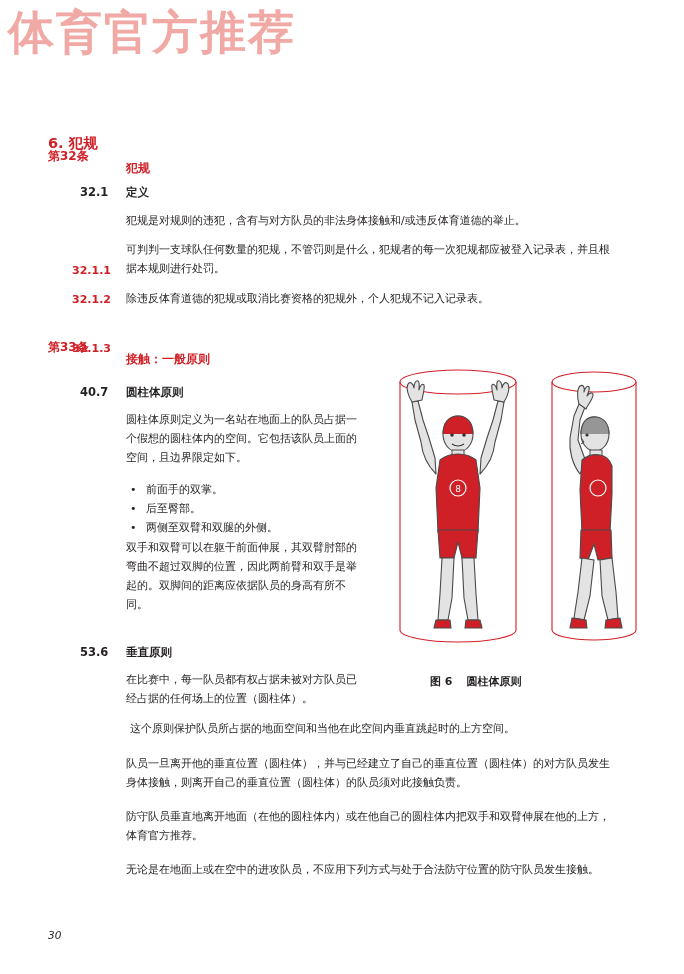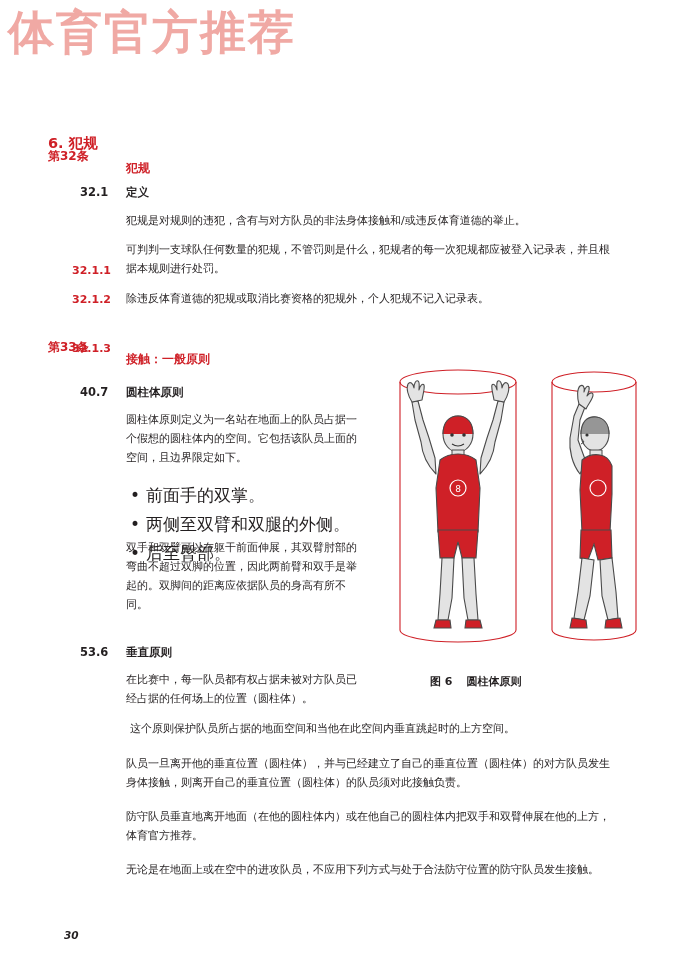--- a/index.html
+++ b/index.html
@@ -94,21 +94,21 @@
 
   .para {
     position: absolute;
     font-size: 11px;
     line-height: 1.72;
     color: #231f20;
   }
 
   .bullets {
     position: absolute;
-    font-size: 17px;
+    font-size: 11px;
     line-height: 1.72;
     list-style: none;
     margin: 0;
     padding: 0;
   }
   .bullets li {
     position: relative;
     padding-left: 20px;
     margin: 0;
   }
@@ -139,23 +139,22 @@
   }
   .fig-caption .cap-label { margin-right: 14px; }
 
   
   .folio {
     position: absolute;
     left: 48px;
     top: 929px;
     font-size: 10.5px;
     font-style: italic;
-    font-weight: bold;
-    color: #231f20;
-    margin-left: 16px;
+    font-weight: normal;
+    color: #231f20;
   }
 </style>
 </head>
 <body>
 
 <div class="page">
 
   <div class="watermark">体育官方推荐</div>
 
   <div class="content">
@@ -194,22 +193,22 @@
 
     <div class="sub" style="left:80px; top:285px;">
       <span class="num">40.7</span>
       <span class="ttl">圆柱体原则</span>
     </div>
 
     <div class="para" style="left:126px; top:311px; width:232px;">圆柱体原则定义为一名站在地面上的队员占据一个假想的圆柱体内的空间。它包括该队员上面的空间，且边界限定如下。</div>
 
     <ul class="bullets" style="left:126px; top:381px; width:232px;">
       <li>前面手的双掌。</li>
+      <li>后至臀部。</li>
       <li>两侧至双臂和双腿的外侧。</li>
-      <li>后至臀部。</li>
     </ul>
 
     <div class="para" style="left:126px; top:439px; width:232px;">双手和双臂可以在躯干前面伸展，其双臂肘部的弯曲不超过双脚的位置，因此两前臂和双手是举起的。双脚间的距离应依据队员的身高有所不同。</div>
 
     <div class="sub" style="left:80px; top:545px;">
       <span class="num">53.6</span>
       <span class="ttl">垂直原则</span>
     </div>
 
     <div class="para" style="left:126px; top:571px; width:232px;">在比赛中，每一队员都有权占据未被对方队员已经占据的任何场上的位置（圆柱体）。</div>

